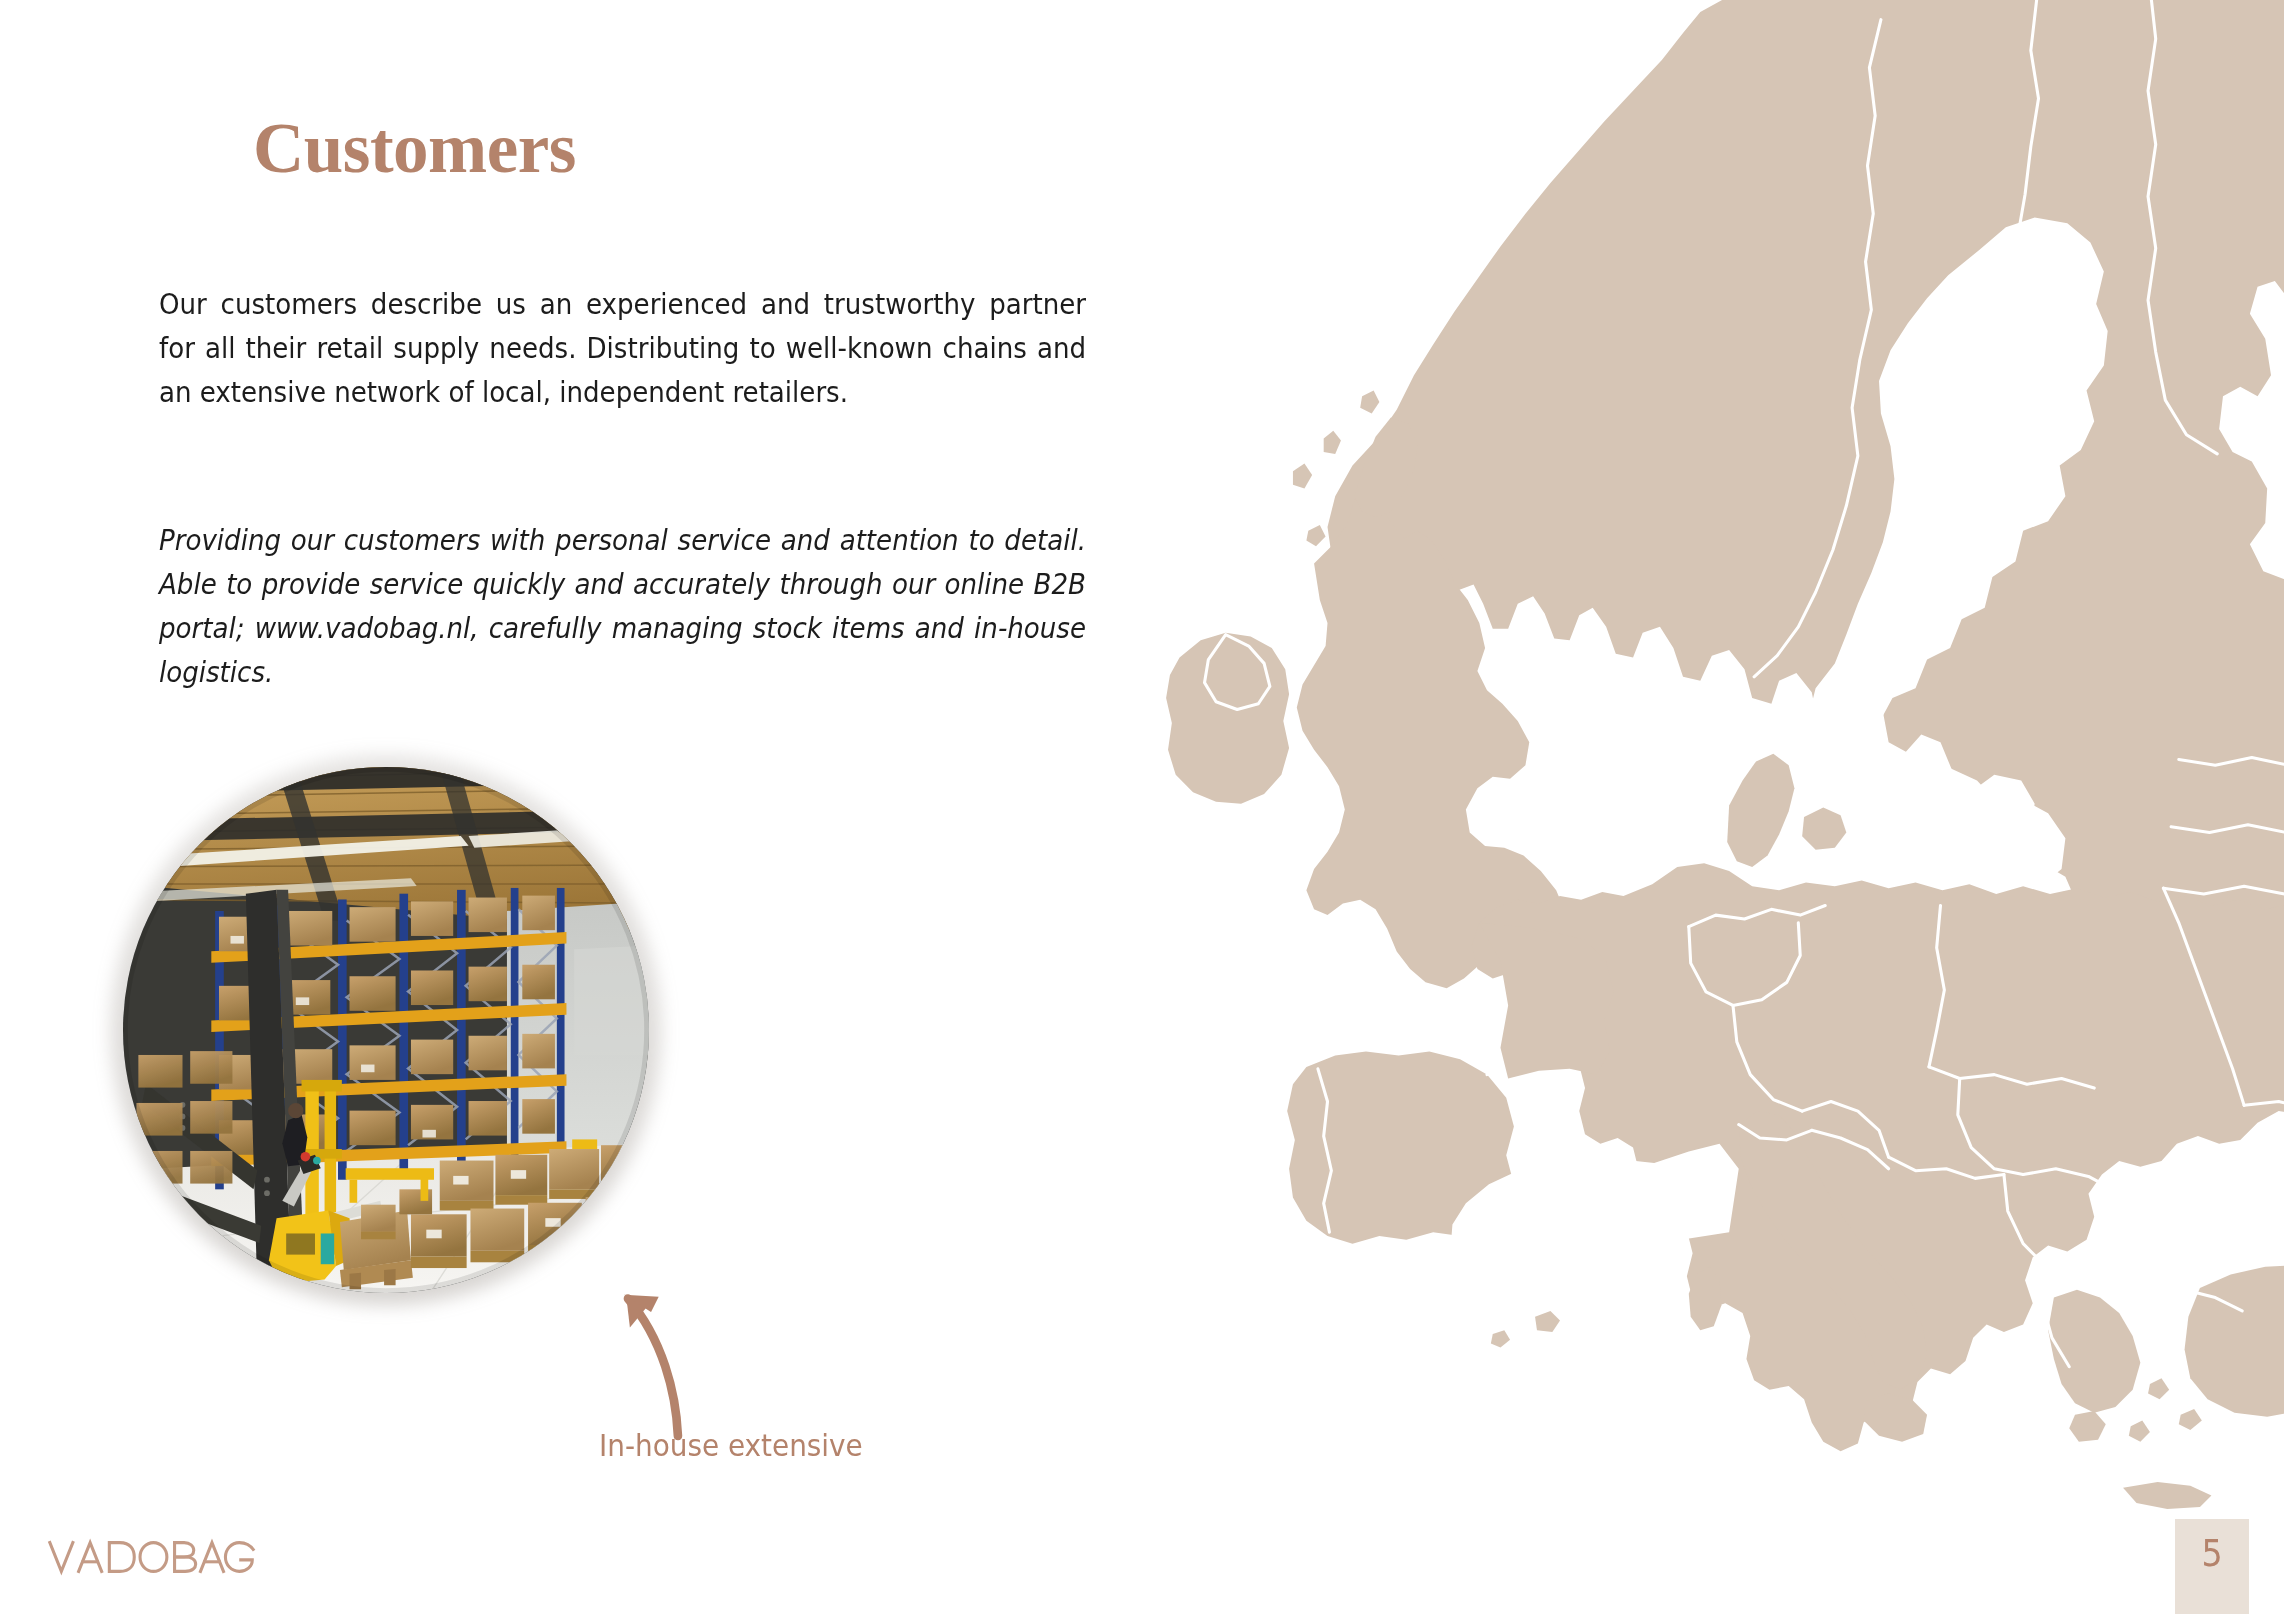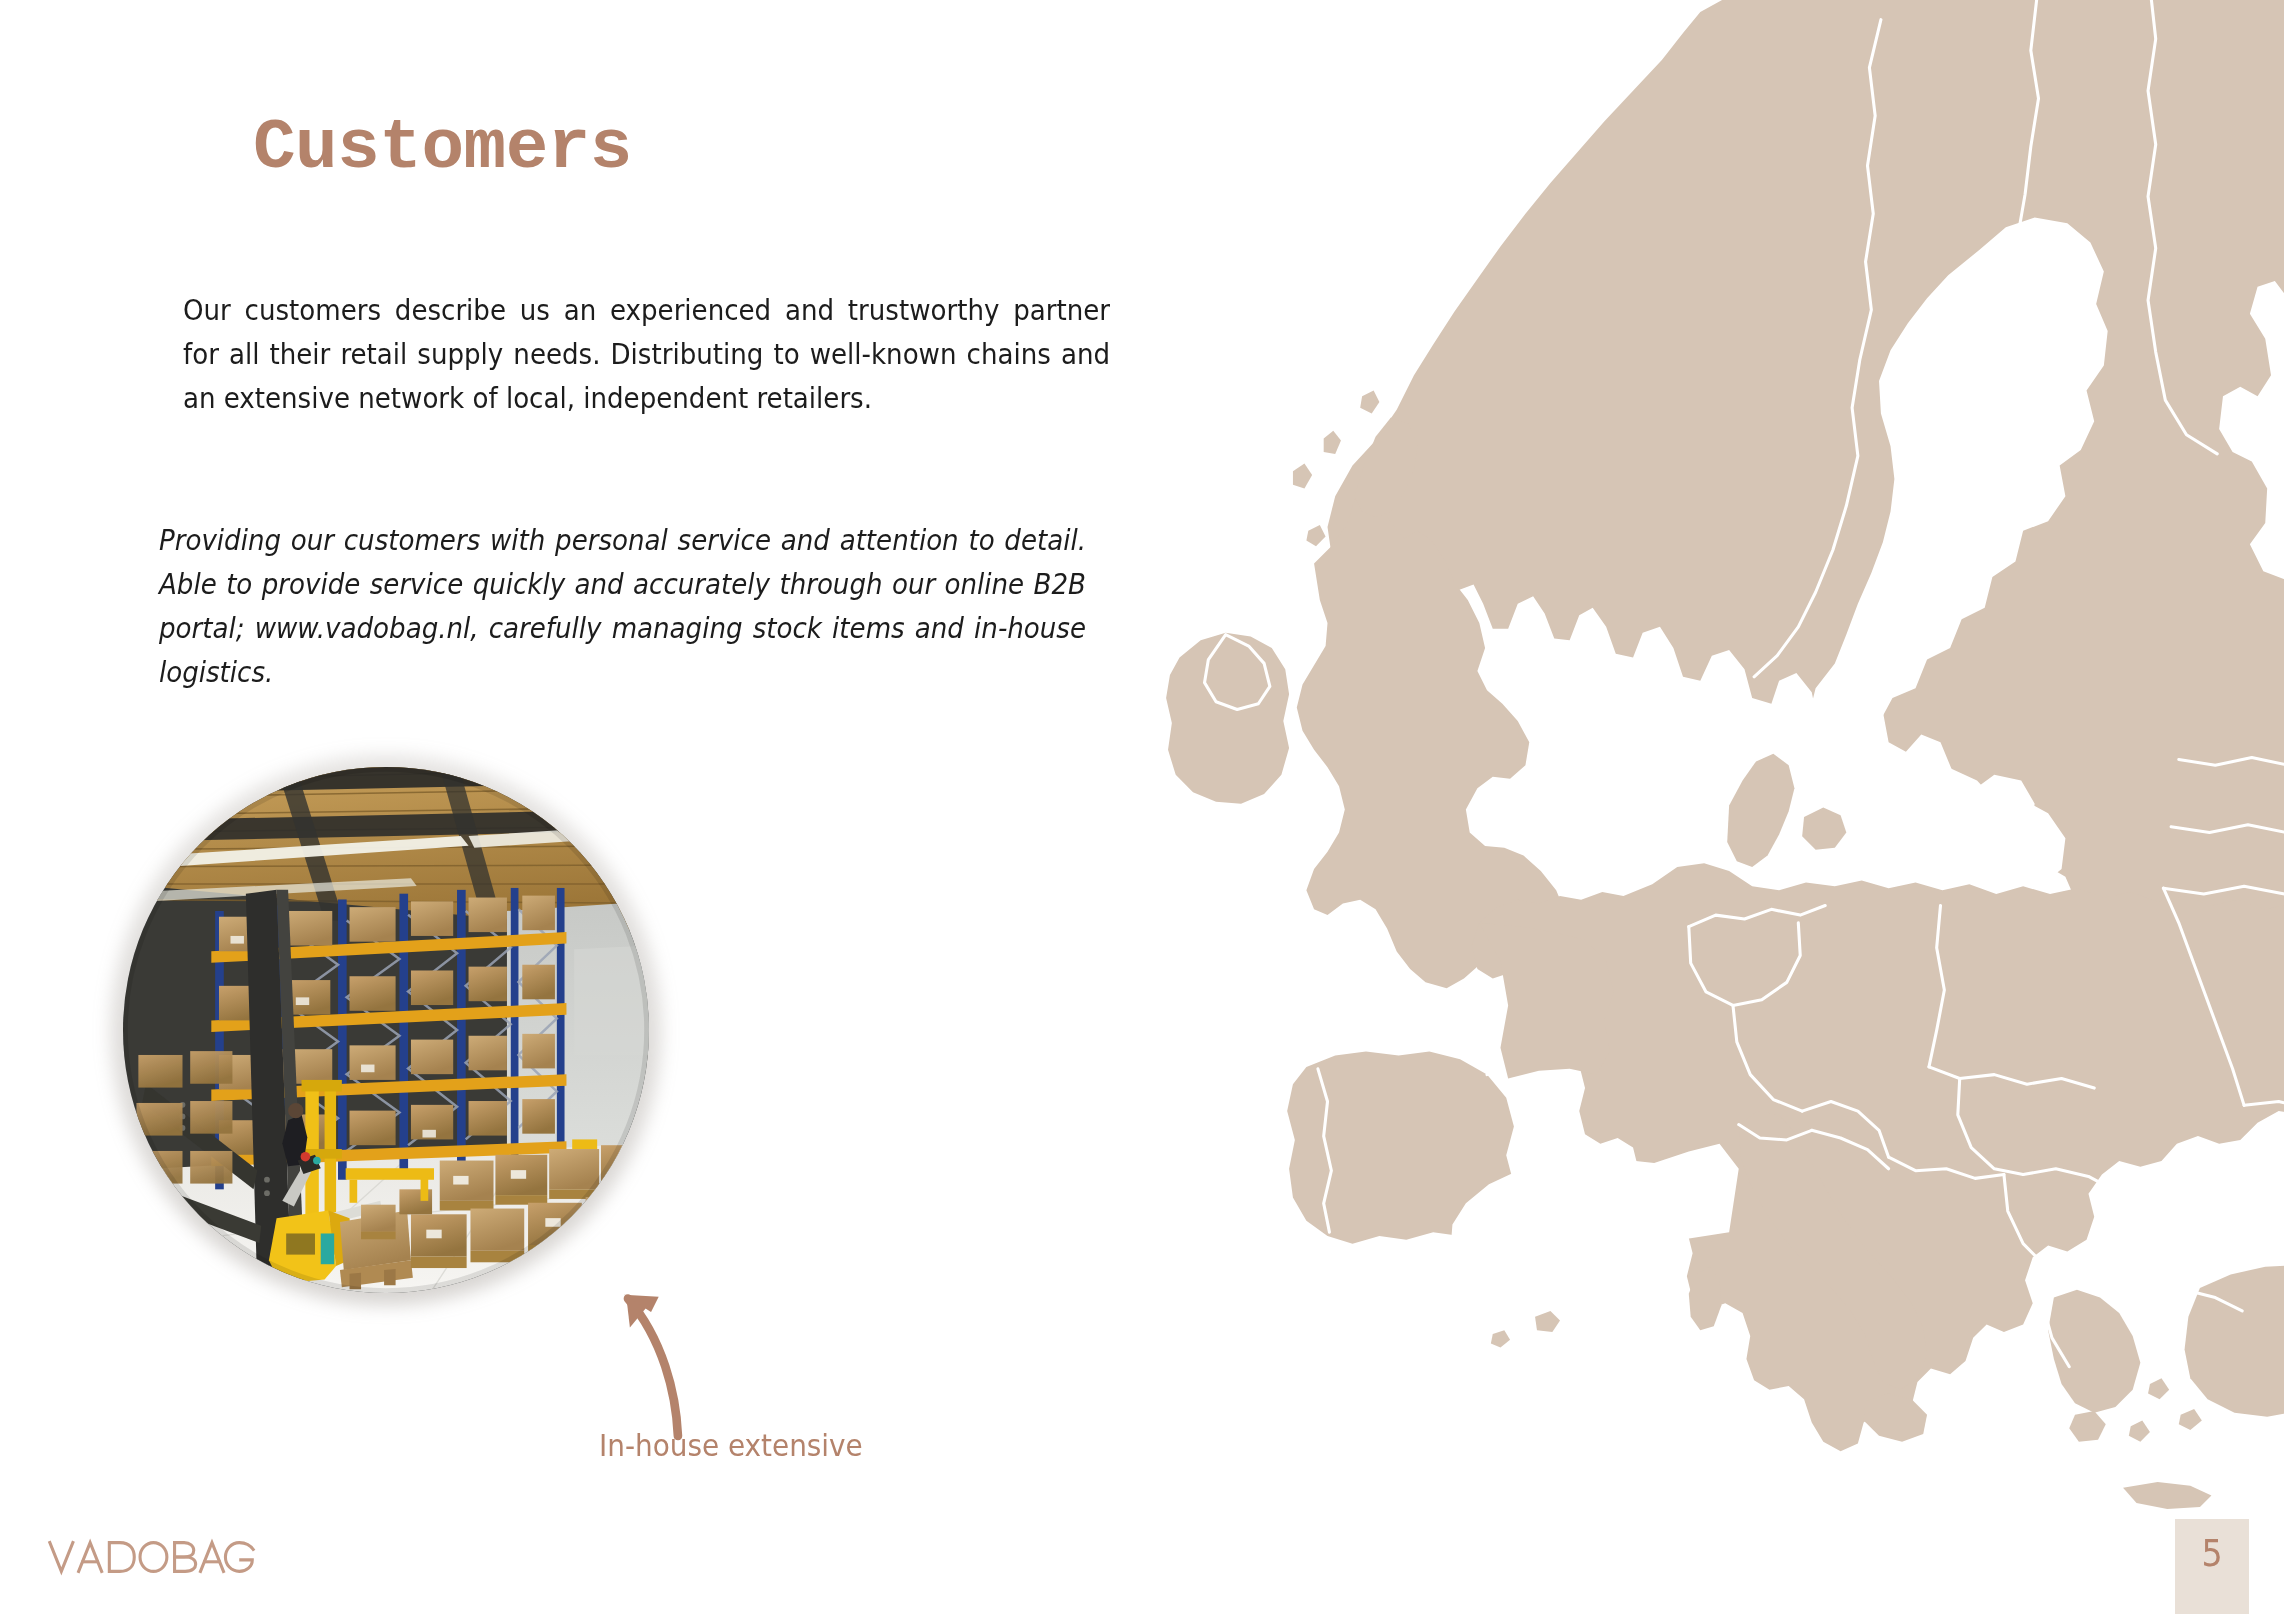--- a/index.html
+++ b/index.html
@@ -6,34 +6,34 @@
   html,body { width:2285px; height:1615px; background:#ffffff; overflow:hidden; }
   body { font-family:"DejaVu Sans", sans-serif; position:relative; }
 
   
   #map-layer{ position:absolute; left:1066px; top:-38px; width:1259px; height:1691px; }
   #map-layer svg{ width:100%; height:100%; display:block; }
 
   
   #page-title{
     position:absolute; left:253px; top:113px;
-    font-family:Liberation Mono, monospace;
+    font-family:Liberation Serif, serif;
     font-size:71px; font-weight:bold; letter-spacing:-0.5px;
     color:#b4836b; line-height:1;
   }
 
   
   .copy{
     position:absolute; left:159px; width:927px;
     font-family:"DejaVu Sans Condensed","Liberation Sans", sans-serif;
     font-size:29px; line-height:44px; color:#1c1c1c;
     text-align:justify; font-weight:300;
     -webkit-font-smoothing:antialiased;
   }
-  #para-1{ top:288px;margin-left:24px; }
+  #para-1{ top:282px; }
   #para-2{ top:518px;font-style:italic; }
 
   
   #photo-wrap{
     position:absolute; left:123px; top:767px; width:526px; height:526px;
   }
   #photo-shadow{
     position:absolute; inset:-13.4px; border-radius:50%;
     background:radial-gradient(circle at 50% 54%, rgba(120,110,100,.30) 58%, rgba(120,110,100,.13) 76%, rgba(255,255,255,0) 88%);
     filter:blur(8.6px);

